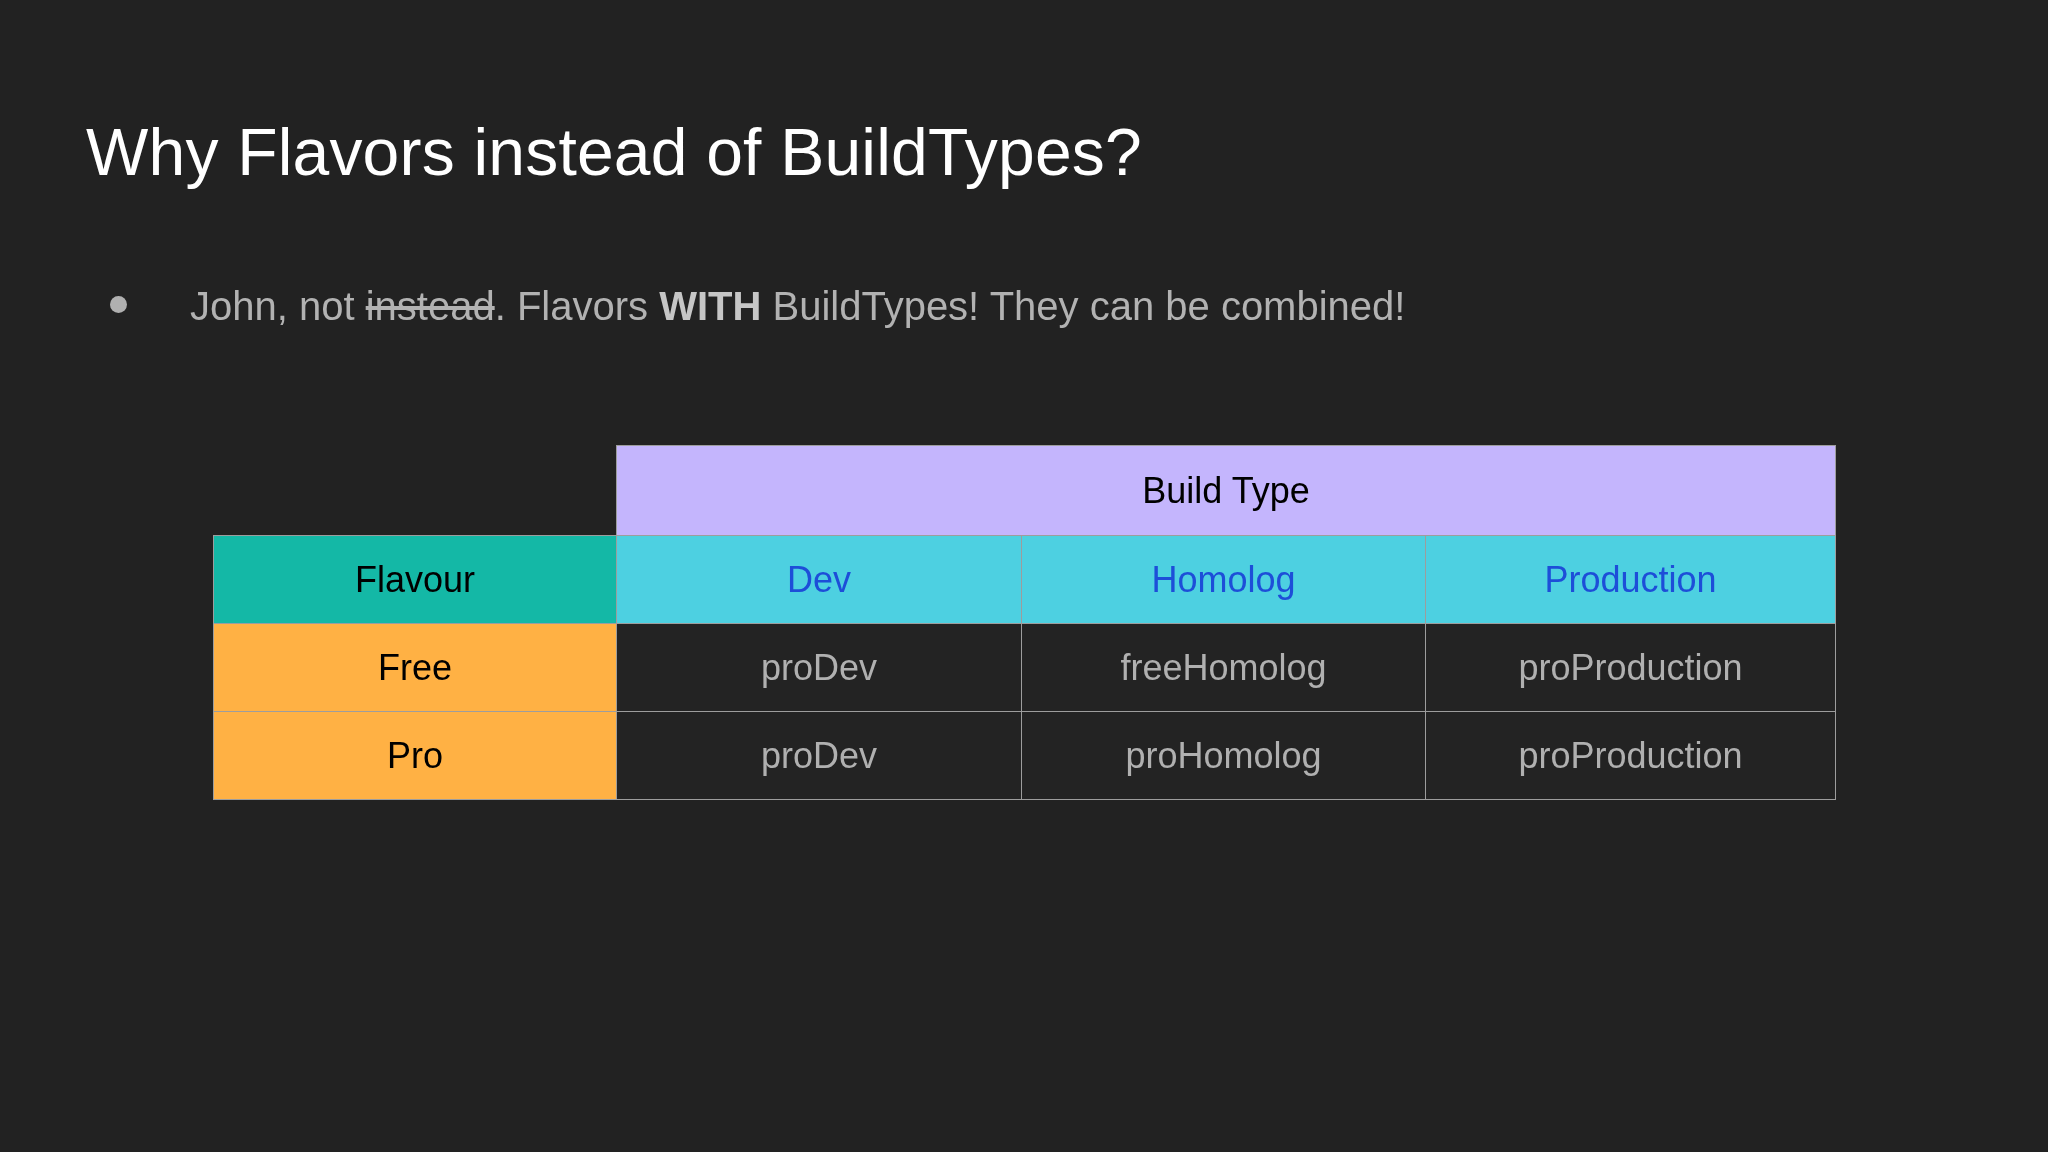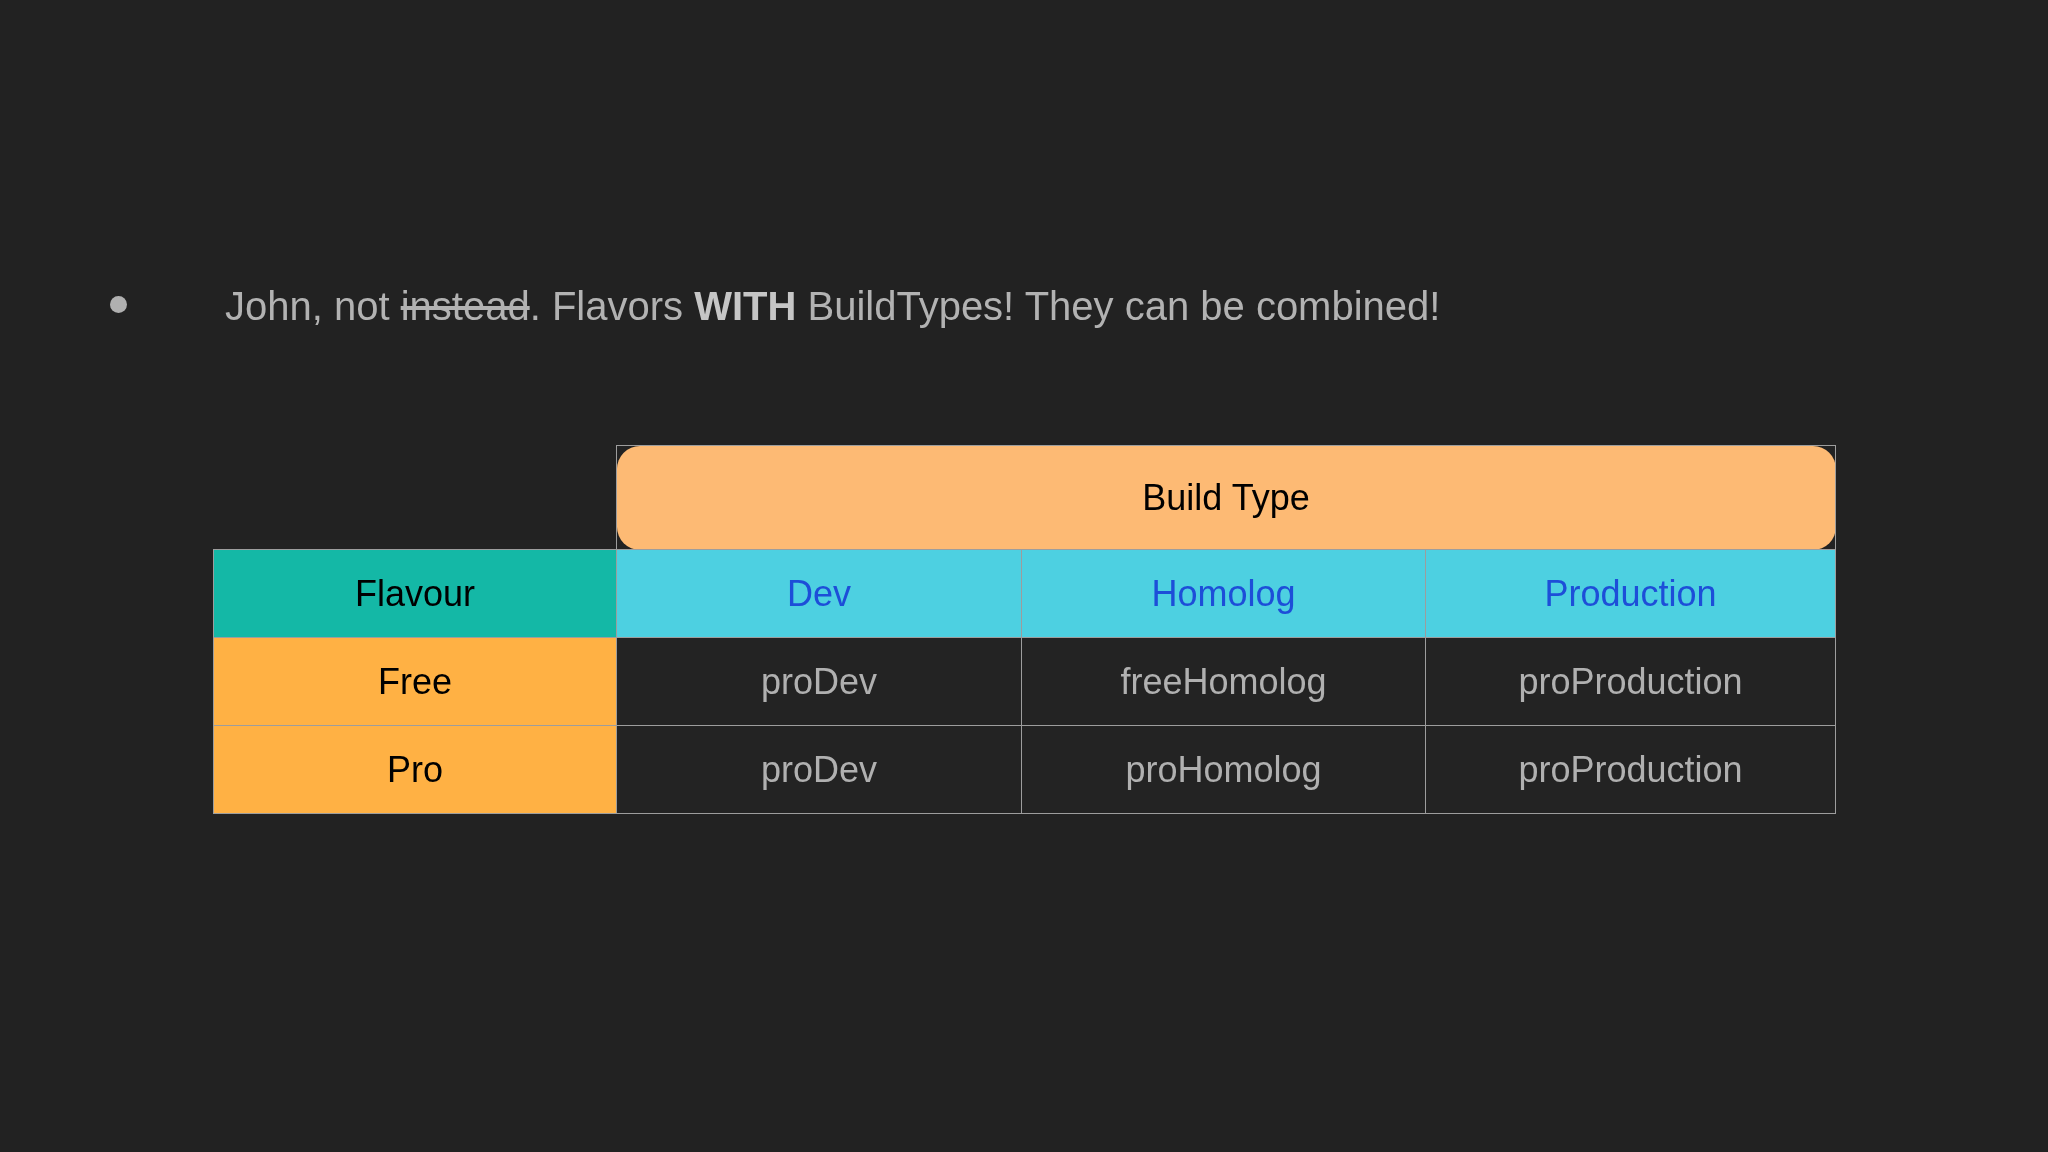--- a/index.html
+++ b/index.html
@@ -47,21 +47,21 @@
   .bullet-marker {
     width: 17px;
     height: 17px;
     border-radius: 50%;
     background: #b0b0b0;
     flex: 0 0 auto;
     position: relative;
     top: -7px;
   }
   .bullet-text {
-    margin-left: 98px;
+    margin-left: 63px;
     font-size: 40px;
     line-height: 48px;
     color: #b2b2b2;
     white-space: nowrap;
   }
   .bullet-text .strike { text-decoration: line-through; }
   .bullet-text .bold   { font-weight: 700; color: #c6c6c6; }
 
   
   .combo-table {
@@ -84,24 +84,23 @@
   .col-flavour { width: 403px; }
   .col-dev     { width: 405px; }
   .col-homolog { width: 404px; }
   .col-prod    { width: 410px; }
 
   .cell-empty {
     background: #222222;
     border: none !important;
   }
   .cell-buildtype {
-    background: #fdba74;
+    background: #c4b5fd;
     color: #000000;
-    height: 104px;
-    border-radius: 23px;
+    height: 90px;
   }
   .cell-head-orange {
     background: #14b8a6;
     color: #000000;
     height: 88px;
   }
   .cell-head-cyan {
     background: #4dd0e1;
     color: #1d4ed8;
     height: 88px;
@@ -116,20 +115,21 @@
     background: #232323;
     color: #b0b0b0;
     height: 88px;
   }
 </style>
 </head>
 <body>
 
 <div class="slide">
 
+  <div class="slide-title">Why Flavors instead of BuildTypes?</div>
 
   <div class="bullet-row">
     <span class="bullet-marker"></span>
     <span class="bullet-text">
       <span>John, not </span><span class="strike">instead</span><span>. Flavors </span><span class="bold">WITH</span><span> BuildTypes! They can be combined!</span>
     </span>
   </div>
 
   <table class="combo-table">
     <colgroup>

